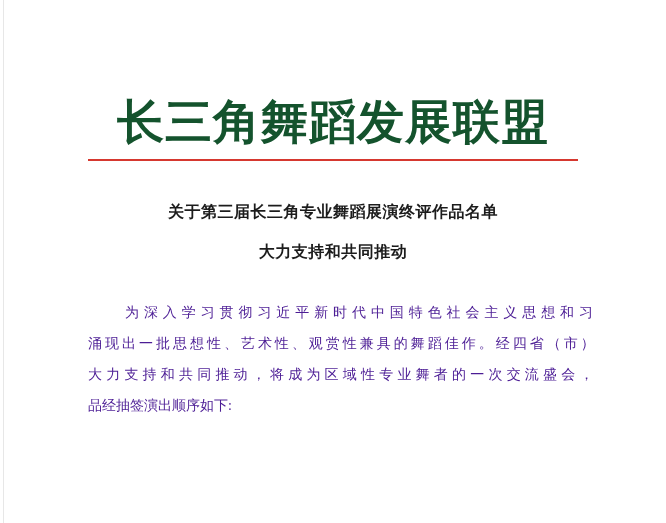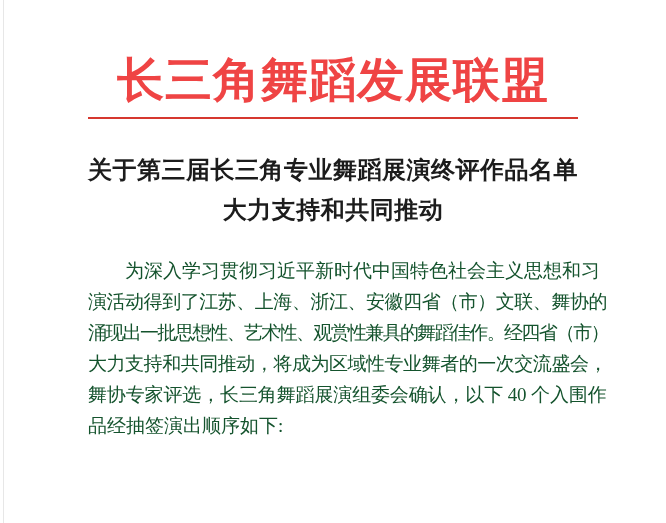--- a/index.html
+++ b/index.html
@@ -18,51 +18,51 @@
   .page-left-edge {
     position: absolute;
     left: 3px;
     top: 0;
     width: 1px;
     height: 100%;
     background: #e7e7e7;
   }
   .org-title {
     margin: 0;
-    padding-top: 54px;
+    padding-top: 96px;
     text-align: center;
     font-size: 47px;
     line-height: 52px;
     font-weight: bold;
     letter-spacing: 1px;
-    color: #ef4444;
+    color: #14532d;
     font-family: "Liberation Serif", "DejaVu Serif", serif;
   }
   .red-divider {
     width: 490px;
     height: 2px;
     margin: 11px auto 0 auto;
     background: #d6382f;
   }
   .notice-title {
     margin: 31px auto 0 auto;
     width: 505px;
     text-align: center;
-    font-size: 24px;
+    font-size: 16px;
     line-height: 40px;
     font-weight: bold;
     color: #1c1c1c;
     letter-spacing: 0.5px;
   }
   .notice-body {
     margin: 25px 0 0 88px;
     width: 505px;
-    font-size: 19px;
+    font-size: 14px;
     line-height: 31px;
-    color: #14532d;
+    color: #4c1d95;
   }
   .body-line {
     width: 505px;
     white-space: nowrap;
     text-align: justify;
     text-align-last: justify;
     overflow: visible;
   }
   .body-line.first {
     text-indent: 37px;
@@ -81,19 +81,17 @@
 
   <div class="red-divider"></div>
 
   <h2 class="notice-title">
     <div>关于第三届长三角专业舞蹈展演终评作品名单</div>
     <div>大力支持和共同推动</div>
   </h2>
 
   <div class="notice-body">
     <div class="body-line first">为深入学习贯彻习近平新时代中国特色社会主义思想和习</div>
-    <div class="body-line" style="letter-spacing: -0.464286px;">演活动得到了江苏、上海、浙江、安徽四省（市）文联、舞协的</div>
     <div class="body-line" style="letter-spacing: -1.66667px;">涌现出一批思想性、艺术性、观赏性兼具的舞蹈佳作。经四省（市）</div>
     <div class="body-line" style="letter-spacing: -0.464286px;">大力支持和共同推动，将成为区域性专业舞者的一次交流盛会，</div>
-    <div class="body-line" style="letter-spacing: -0.133333px;">舞协专家评选，长三角舞蹈展演组委会确认，以下 40 个入围作</div>
     <div class="body-line last">品经抽签演出顺序如下:</div>
   </div>
 </div>
 
 </body></html>

